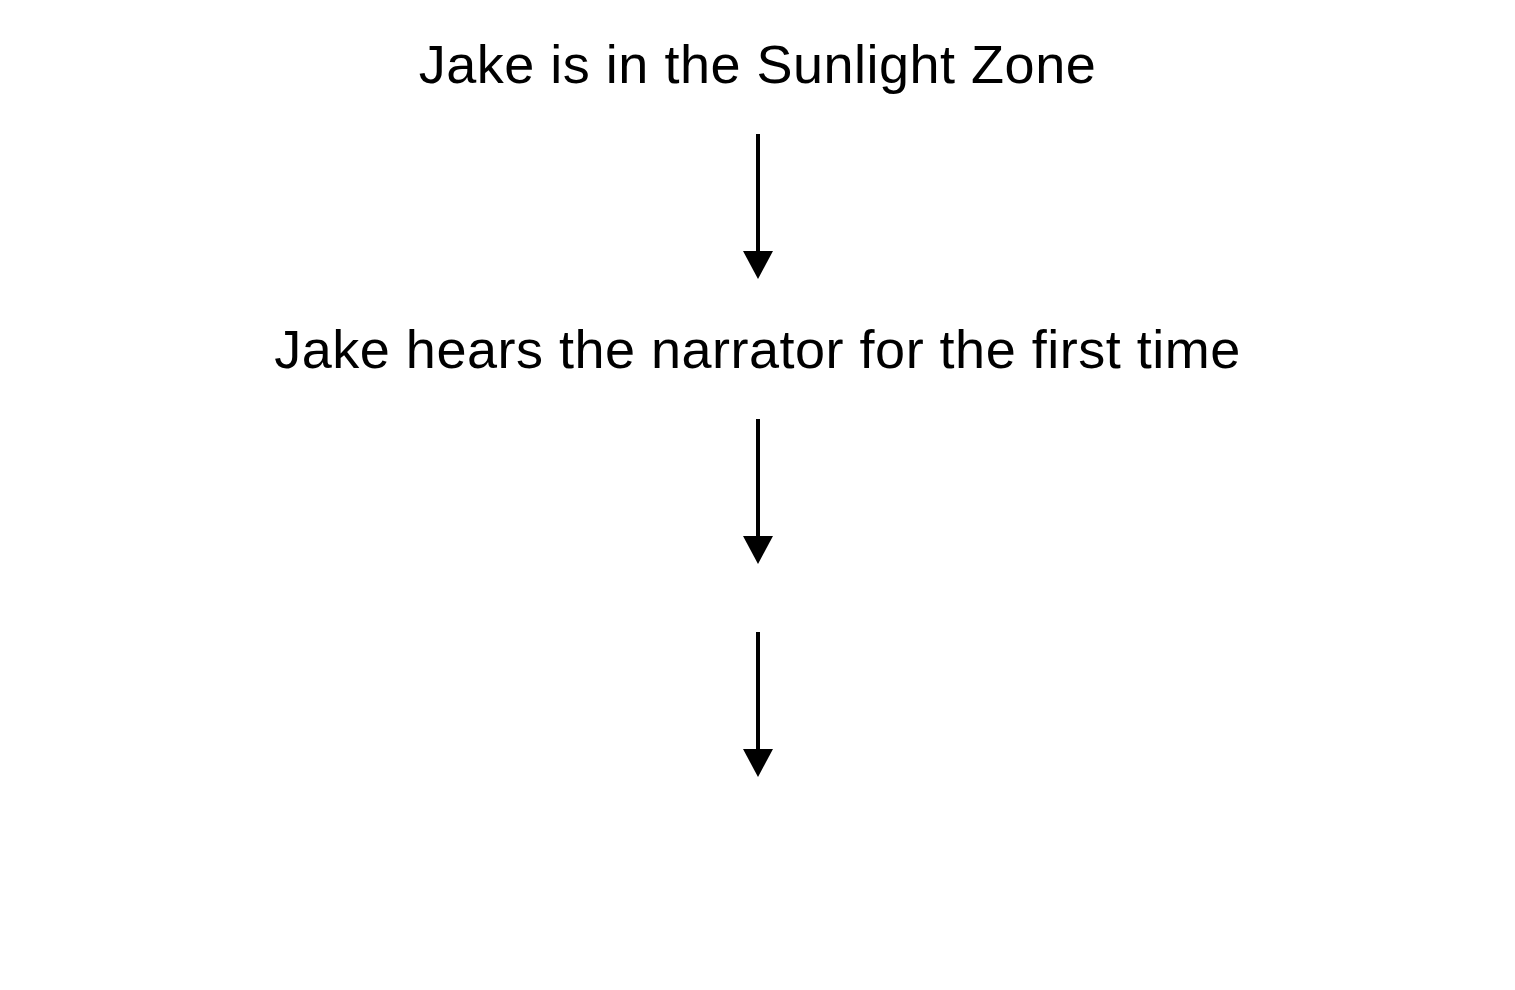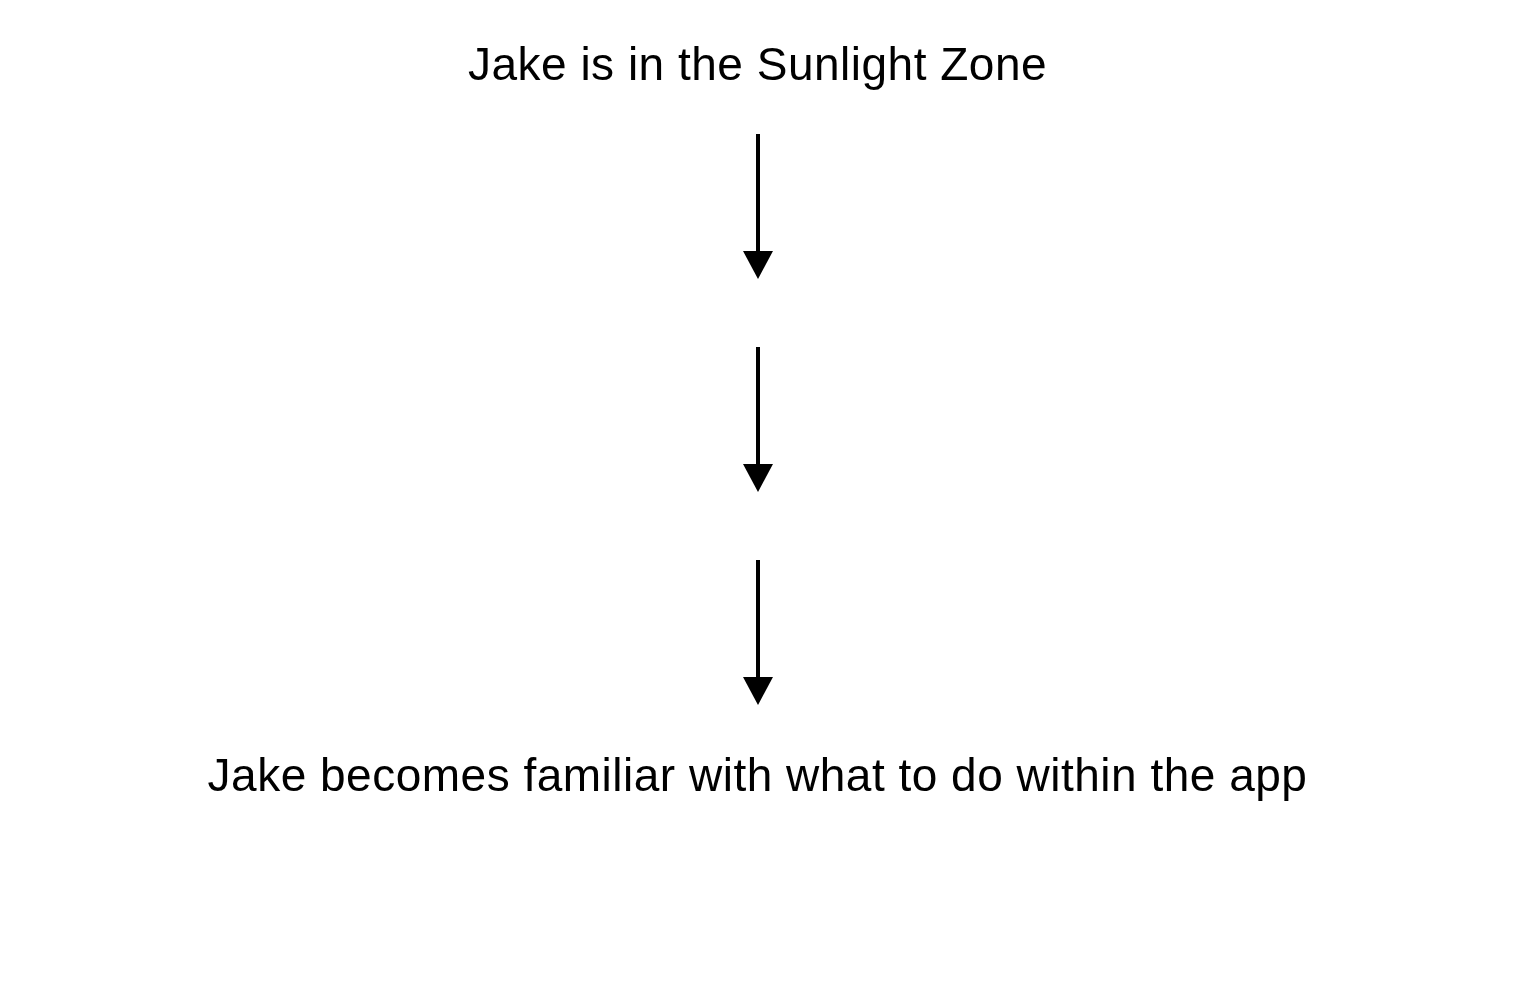--- a/index.html
+++ b/index.html
@@ -16,21 +16,21 @@
   .flowchart {
     width: 1515px;
     padding-top: 28px;
     display: flex;
     flex-direction: column;
     align-items: center;
   }
   .step {
     height: 72px;
     line-height: 72px;
-    font-size: 46px;
+    font-size: 54px;
     font-weight: 300;
     letter-spacing: 0.5px;
     color: #000000;
     white-space: nowrap;
     text-align: center;
   }
   .arrow {
     margin: 34px 0;
     display: block;
   }
@@ -40,27 +40,27 @@
 
 <div class="flowchart">
 
   <div class="step">Jake is in the Sunlight Zone</div>
 
   <svg class="arrow" width="32" height="145" viewBox="0 0 32 145" aria-hidden="true">
     <line x1="16" y1="0" x2="16" y2="120" stroke="#000000" stroke-width="4"></line>
     <polygon points="1,117 31,117 16,145" fill="#000000"></polygon>
   </svg>
 
+  <div class="step">Jake hears the narrator for the first time</div>
 
   <svg class="arrow" width="32" height="145" viewBox="0 0 32 145" aria-hidden="true">
     <line x1="16" y1="0" x2="16" y2="120" stroke="#000000" stroke-width="4"></line>
     <polygon points="1,117 31,117 16,145" fill="#000000"></polygon>
   </svg>
 
 
   <svg class="arrow" width="32" height="145" viewBox="0 0 32 145" aria-hidden="true">
     <line x1="16" y1="0" x2="16" y2="120" stroke="#000000" stroke-width="4"></line>
     <polygon points="1,117 31,117 16,145" fill="#000000"></polygon>
   </svg>
 
-  <div class="step">Jake becomes familiar with what to do within the app</div>
 
 </div>
 
 </body></html>

